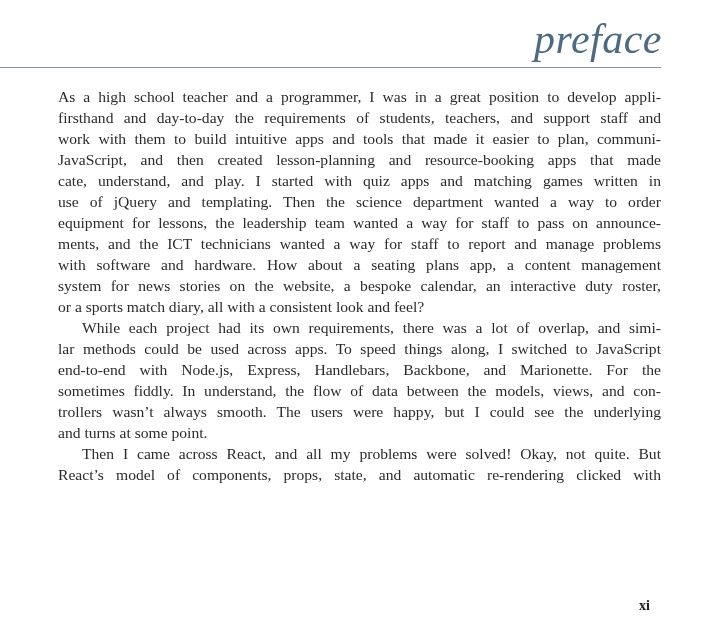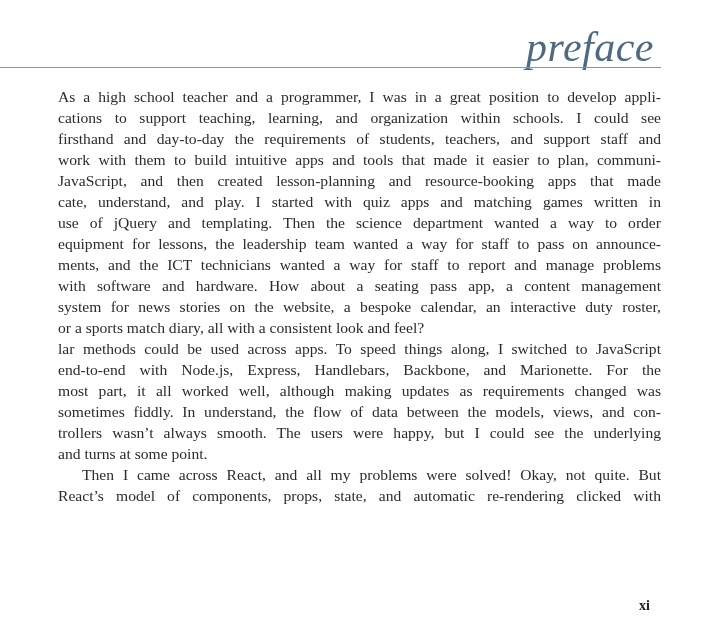--- a/index.html
+++ b/index.html
@@ -65,44 +65,43 @@
       font-family: "Liberation Serif", "DejaVu Serif", serif;
       font-weight: bold;
       font-size: 14px;
       color: #222222;
     }
   </style>
 </head>
 <body>
 
 <div>
-  <h1 class="chapter-title" style="margin: 8px; font-weight: normal; color: rgb(77, 106, 130);">preface</h1>
+  <h1 class="chapter-title" style="margin: 0px; font-weight: normal; color: rgb(77, 106, 130);">preface</h1>
   <div class="title-rule"></div>
 
   <div class="body-text">
 
     <div>
       <span class="line">As a high school teacher and a programmer, I was in a great position to develop appli-</span>
-      <span class="line">cations to support teaching, learning, and organization within schools. I could see</span>
       <span class="line">firsthand and day-to-day the requirements of students, teachers, and support staff and</span>
       <span class="line">work with them to build intuitive apps and tools that made it easier to plan, communi-</span>
       <span class="line">JavaScript, and then created lesson-planning and resource-booking apps that made</span>
       <span class="line">cate, understand, and play. I started with quiz apps and matching games written in</span>
       <span class="line">use of jQuery and templating. Then the science department wanted a way to order</span>
       <span class="line">equipment for lessons, the leadership team wanted a way for staff to pass on announce-</span>
       <span class="line">ments, and the ICT technicians wanted a way for staff to report and manage problems</span>
-      <span class="line">with software and hardware. How about a seating pass app, a content management</span>
+      <span class="line">with software and hardware. How about a seating plans app, a content management</span>
       <span class="line">system for news stories on the website, a bespoke calendar, an interactive duty roster,</span>
       <span class="line last">or a sports match diary, all with a consistent look and feel?</span>
     </div>
 
     <div>
+      <span class="line indent">While each project had its own requirements, there was a lot of overlap, and simi-</span>
       <span class="line">lar methods could be used across apps. To speed things along, I switched to JavaScript</span>
       <span class="line">end-to-end with Node.js, Express, Handlebars, Backbone, and Marionette. For the</span>
-      <span class="line">most part, it all worked well, although making updates as requirements changed was</span>
       <span class="line">sometimes fiddly. In understand, the flow of data between the models, views, and con-</span>
       <span class="line">trollers wasn’t always smooth. The users were happy, but I could see the underlying</span>
       <span class="line last">and turns at some point.</span>
     </div>
 
     <div>
       <span class="line indent">Then I came across React, and all my problems were solved! Okay, not quite. But</span>
       <span class="line">React’s model of components, props, state, and automatic re-rendering clicked with</span>
     </div>
   </div>

